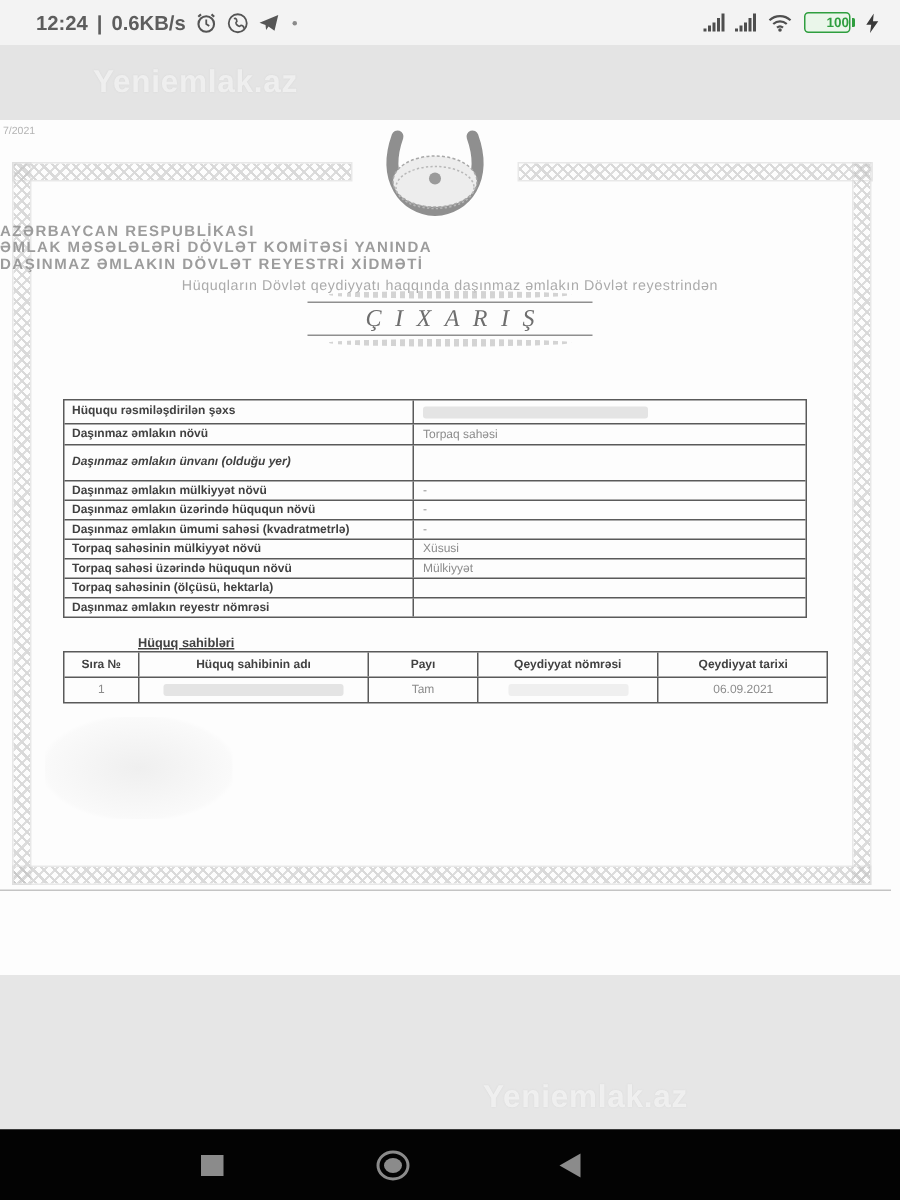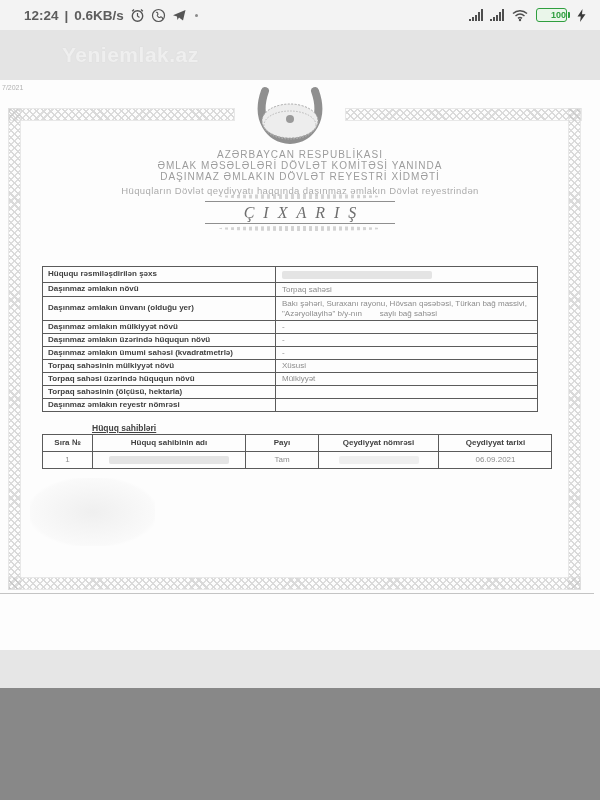--- a/index.html
+++ b/index.html
@@ -1,18 +1,18 @@
 <!DOCTYPE html>
 <html><head>
 <meta charset="utf-8">
 <style>
   * { margin:0; padding:0; box-sizing:border-box; }
   html,body { background:#888; }
   .screen{
-    position:relative; width:600px; height:688px; margin:0 auto;
+    position:relative; width:600px; height:800px; margin:0 auto;
     background:#000000; overflow:hidden;
     font-family:"Liberation Sans", sans-serif;
   }
   
   .status-bar{
     position:absolute; left:0; top:0; width:600px; height:30px;
     background:#f3f3f3; display:flex; align-items:center;
     color:#5d5d5d; font-size:13.5px; font-weight:bold;
   }
   .sb-left{ display:flex; align-items:center; gap:6px; padding-left:24px; }
@@ -49,21 +49,21 @@
       repeating-linear-gradient(-45deg, #c4c4c4 0 1.5px, transparent 1.5px 5px);
     opacity:.55; border:1px solid #d8d8d8;
   }
   .orn-top-l{ left:8px; top:28px; width:227px; height:13px; }
   .orn-top-r{ left:345px; top:28px; width:237px; height:13px; }
   .orn-left{ left:8px; top:28px; width:13px; height:482px; }
   .orn-right{ left:568px; top:28px; width:13px; height:482px; }
   .orn-bottom{ left:8px; top:497px; width:573px; height:13px; }
   .base-line{ position:absolute; left:0; top:513px; width:594px; height:1px; background:#c4c4c4; }
   .emblem{ position:absolute; left:235px; top:5px; }
-  .doc-header{ position:absolute; left:0; width:600px; text-align:center; color:#9c9c9c; letter-spacing:1px; font-size:10px; font-weight:normal; }
+  .doc-header{ position:absolute; left:0; width:600px; text-align:left; color:#9c9c9c; letter-spacing:1px; font-size:10px; font-weight:bold; }
   .dh1{ top:69px; } .dh2{ top:80px; } .dh3{ top:91px; }
   .doc-sub{ position:absolute; left:0; top:105px; width:600px; text-align:center; color:#ababab; font-size:9.5px; letter-spacing:0.4px; }
   .title-block{ position:absolute; left:205px; top:114px; width:190px; text-align:center; }
   .squig{
     height:5px; margin:0 14px;
     background:repeating-linear-gradient(90deg, #c9c9c9 0 3px, transparent 3px 6px);
     border-radius:50%; opacity:.8;
   }
   .trule{ height:1px; background:#8f8f8f; margin:2px 0; }
   .doc-title{
@@ -71,21 +71,21 @@
     letter-spacing:9px; padding-left:9px; line-height:17px;font-style:italic;
   }
   
   .main-table{
     position:absolute; left:42px; top:186px; width:496px;
     border:1px solid #5a5a5a; background:#fdfdfd;
   }
   .trow{ display:flex; border-top:1px solid #5a5a5a; }
   .trow:first-child{ border-top:none;justify-content:flex-end; }
   .trow{ height:13px; }
-  .trow.r1{ height:15px; } .trow.r2{ height:14px; } .trow.r3{ height:24px; }
+  .trow.r1{ height:15px; } .trow.r2{ height:14px; } .trow.r3{ height:24px;font-style:italic; }
   .tl{
     width:233px; border-right:1px solid #5a5a5a; display:flex; align-items:center;
     padding:1px 5px; font-size:8px; font-weight:bold; color:#414141; line-height:1.1;
   }
   .tv{
     flex:1; display:flex; align-items:center; padding:1px 6px;
     font-size:8px; color:#8c8c8c; line-height:1.2; white-space:pre-wrap;
   }
   .redact{ width:150px; height:8px; background:#d9d9d9; border-radius:2px; opacity:.7; }
   .redact.light{ width:80px; opacity:.4; }
@@ -227,21 +227,20 @@
       <div class="trow r1">
         <div class="tl">Hüququ rəsmiləşdirilən şəxs</div>
         <div class="tv"><span class="redact"></span></div>
       </div>
       <div class="trow r2">
         <div class="tl">Daşınmaz əmlakın növü</div>
         <div class="tv">Torpaq sahəsi</div>
       </div>
       <div class="trow r3">
         <div class="tl">Daşınmaz əmlakın ünvanı (olduğu yer)</div>
-        <div class="tv">Bakı şəhəri, Suraxanı rayonu, Hövsan qəsəbəsi, Türkan bağ massivi, "Azəryollayihə" b/y-nın        saylı bağ sahəsi</div>
       </div>
       <div class="trow">
         <div class="tl">Daşınmaz əmlakın mülkiyyət növü</div>
         <div class="tv">-</div>
       </div>
       <div class="trow">
         <div class="tl">Daşınmaz əmlakın üzərində hüququn növü</div>
         <div class="tv">-</div>
       </div>
       <div class="trow">

